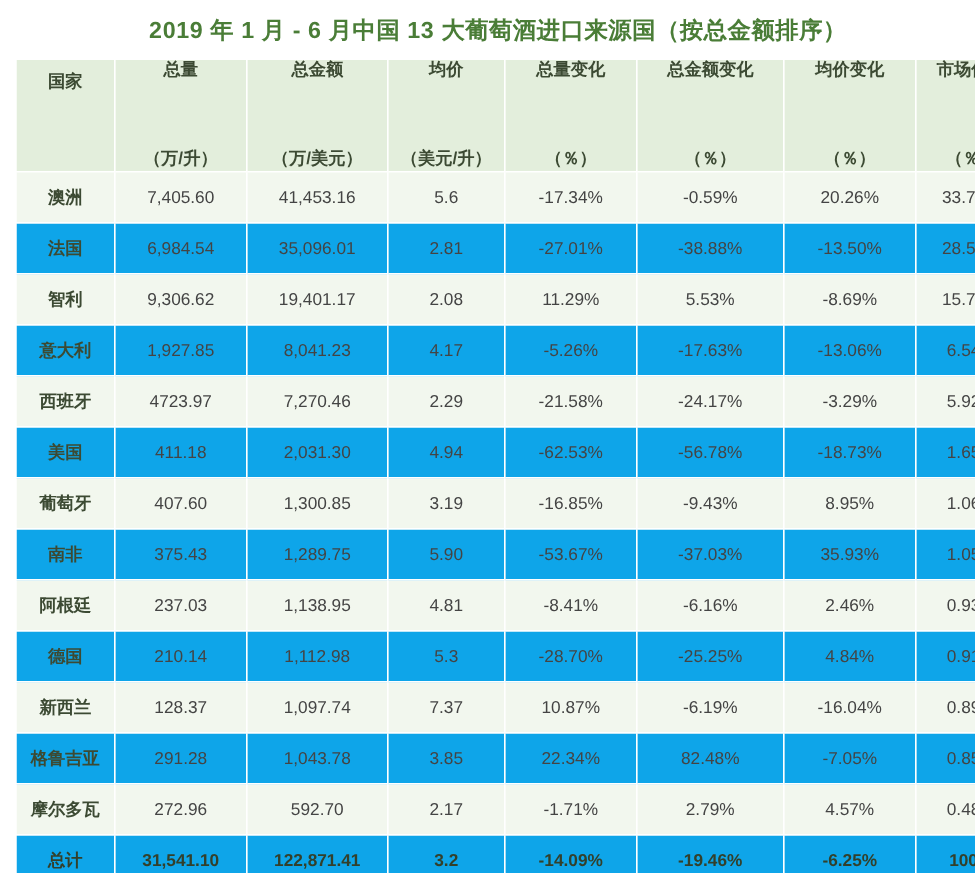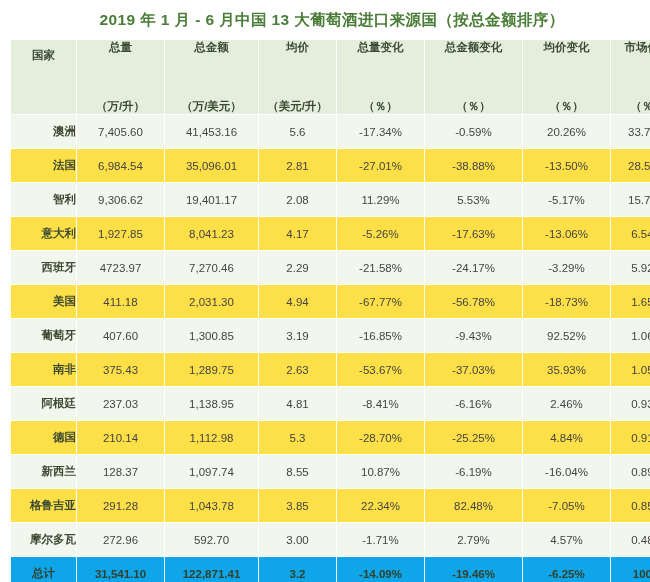--- a/index.html
+++ b/index.html
@@ -57,26 +57,25 @@
   }
   thead th .sub {
     display: block;
     font-weight: bold;
     margin-top: 44px;
   }
   tbody tr.odd td {
     background: #f2f7ee;
   }
   tbody tr.even td {
-    background: #fde047;
+    background: #0ea5e9;
   }
   tbody td.country {
     color: #3c4a33;
     font-weight: bold;
-    text-align: right;
   }
   tbody td.num {
     color: #444;
   }
   tbody tr.total td {
     background: #0ea5e9;
     font-weight: bold;
     color: #33402b;
   }
   .notes {
@@ -174,21 +173,21 @@
         <td class="num">-13.50%</td>
         <td class="num">28.56%</td>
       </tr>
       <tr class="odd">
         <td class="country">智利</td>
         <td class="num">9,306.62</td>
         <td class="num">19,401.17</td>
         <td class="num">2.08</td>
         <td class="num">11.29%</td>
         <td class="num">5.53%</td>
-        <td class="num">-5.17%</td>
+        <td class="num">-8.69%</td>
         <td class="num">15.79%</td>
       </tr>
       <tr class="even">
         <td class="country">意大利</td>
         <td class="num">1,927.85</td>
         <td class="num">8,041.23</td>
         <td class="num">4.17</td>
         <td class="num">-5.26%</td>
         <td class="num">-17.63%</td>
         <td class="num">-13.06%</td>
@@ -202,40 +201,40 @@
         <td class="num">-21.58%</td>
         <td class="num">-24.17%</td>
         <td class="num">-3.29%</td>
         <td class="num">5.92%</td>
       </tr>
       <tr class="even">
         <td class="country">美国</td>
         <td class="num">411.18</td>
         <td class="num">2,031.30</td>
         <td class="num">4.94</td>
-        <td class="num">-67.77%</td>
+        <td class="num">-62.53%</td>
         <td class="num">-56.78%</td>
         <td class="num">-18.73%</td>
         <td class="num">1.65%</td>
       </tr>
       <tr class="odd">
         <td class="country">葡萄牙</td>
         <td class="num">407.60</td>
         <td class="num">1,300.85</td>
         <td class="num">3.19</td>
         <td class="num">-16.85%</td>
         <td class="num">-9.43%</td>
-        <td class="num">92.52%</td>
+        <td class="num">8.95%</td>
         <td class="num">1.06%</td>
       </tr>
       <tr class="even">
         <td class="country">南非</td>
         <td class="num">375.43</td>
         <td class="num">1,289.75</td>
-        <td class="num">2.63</td>
+        <td class="num">5.90</td>
         <td class="num">-53.67%</td>
         <td class="num">-37.03%</td>
         <td class="num">35.93%</td>
         <td class="num">1.05%</td>
       </tr>
       <tr class="odd">
         <td class="country">阿根廷</td>
         <td class="num">237.03</td>
         <td class="num">1,138.95</td>
         <td class="num">4.81</td>
@@ -251,41 +250,41 @@
         <td class="num">5.3</td>
         <td class="num">-28.70%</td>
         <td class="num">-25.25%</td>
         <td class="num">4.84%</td>
         <td class="num">0.91%</td>
       </tr>
       <tr class="odd">
         <td class="country">新西兰</td>
         <td class="num">128.37</td>
         <td class="num">1,097.74</td>
-        <td class="num">8.55</td>
+        <td class="num">7.37</td>
         <td class="num">10.87%</td>
         <td class="num">-6.19%</td>
         <td class="num">-16.04%</td>
         <td class="num">0.89%</td>
       </tr>
       <tr class="even">
         <td class="country">格鲁吉亚</td>
         <td class="num">291.28</td>
         <td class="num">1,043.78</td>
         <td class="num">3.85</td>
         <td class="num">22.34%</td>
         <td class="num">82.48%</td>
         <td class="num">-7.05%</td>
         <td class="num">0.85%</td>
       </tr>
       <tr class="odd">
         <td class="country">摩尔多瓦</td>
         <td class="num">272.96</td>
         <td class="num">592.70</td>
-        <td class="num">3.00</td>
+        <td class="num">2.17</td>
         <td class="num">-1.71%</td>
         <td class="num">2.79%</td>
         <td class="num">4.57%</td>
         <td class="num">0.48%</td>
       </tr>
       <tr class="total">
         <td>总计</td>
         <td>31,541.10</td>
         <td>122,871.41</td>
         <td>3.2</td>

